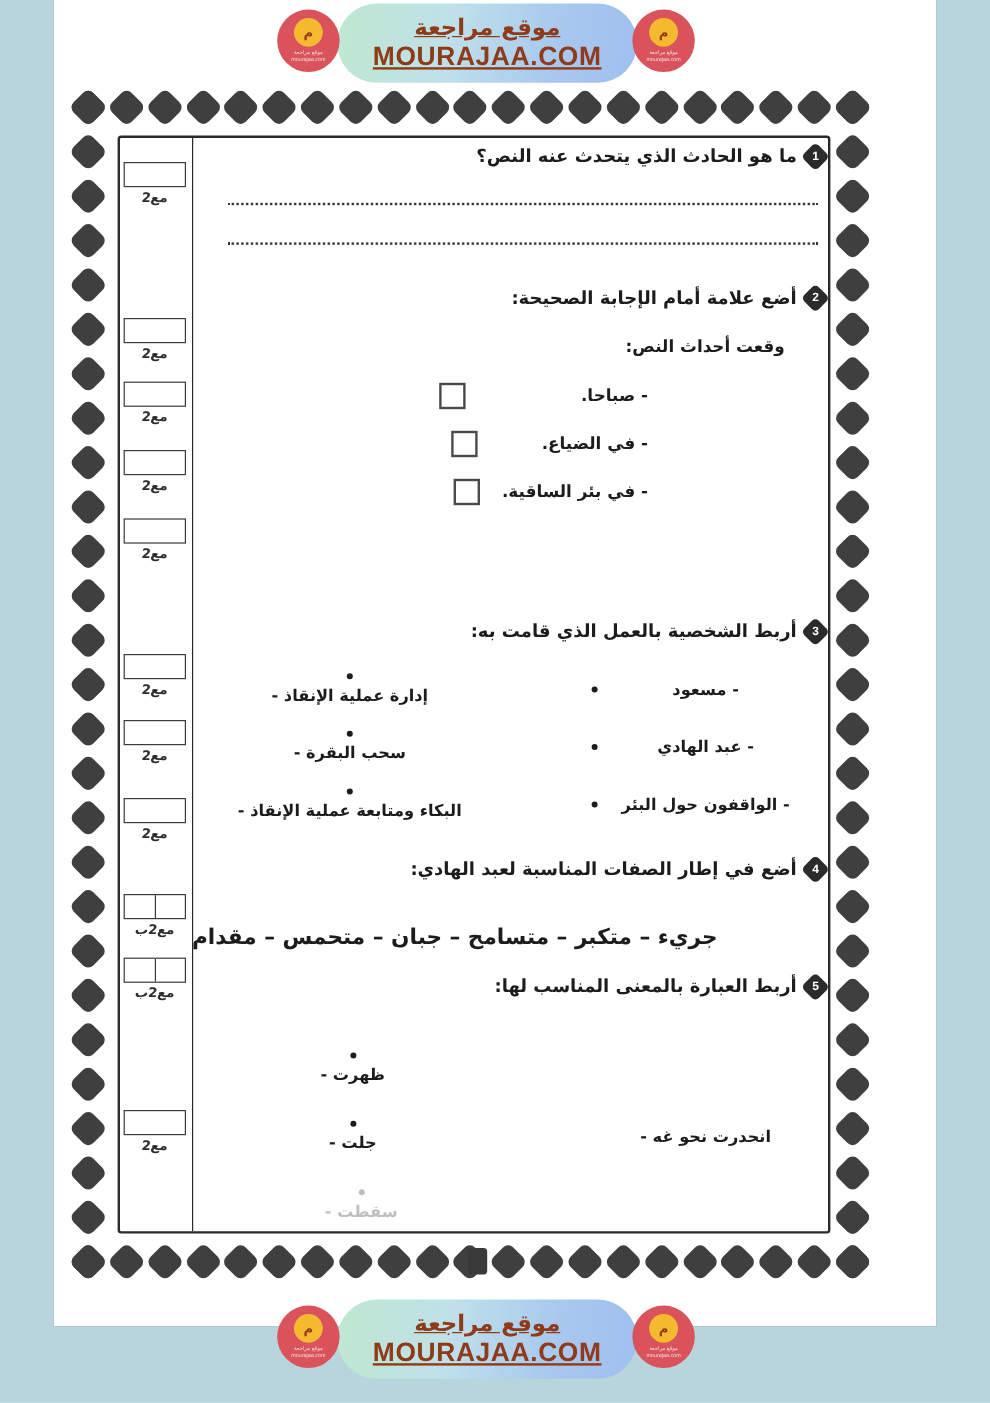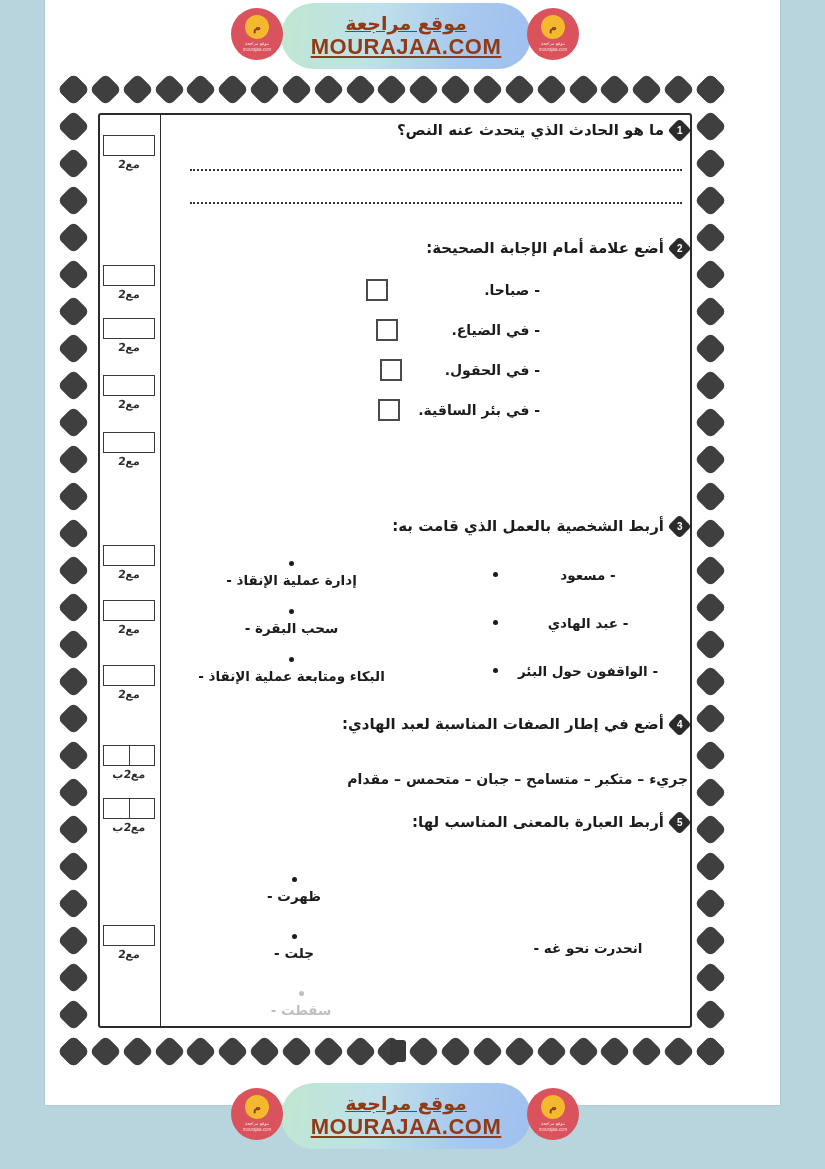--- a/index.html
+++ b/index.html
@@ -307,24 +307,24 @@
     gap: 6px;
   }
   .dot {
     width: 5px;
     height: 5px;
     border-radius: 50%;
     background: #1c1c1c;
     flex: none;
   }
   .adj-list {
-    font-size: 14px;
-    font-weight: bold;
-    direction: rtl;
-    text-align: right;
+    font-size: 18px;
+    font-weight: bold;
+    direction: rtl;
+    text-align: left;
     width: 100%;
     font-family: "DejaVu Sans", sans-serif;
   }
   .faded { opacity: 0.28; }
 
   
   .bottom-mark {
     position: absolute;
     left: 390px;
     top: 1040px;
@@ -517,31 +517,28 @@
     <div class="dotted-line" style="margin-top:31px;"></div>
   </div>
 
   <div class="q-block" style="top:126px;">
     <div class="q-head">
       <span class="q-num">
           <span>2</span>
         </span>
       <span class="q-text">أضع علامة أمام الإجابة الصحيحة:</span>
     </div>
+    <div class="sub-prompt" style="margin-top:24px;">وقعت أحداث النص:</div>
 
     <div class="opt-row" style="margin-top:22px;gap:32px;">
       <span class="opt-label">- صباحا.</span>
       <span class="opt-box"></span>
     </div>
     <div class="opt-row" style="margin-top:18px;gap:22px;">
       <span class="opt-label">- في الضياع.</span>
-      <span class="opt-box"></span>
-    </div>
-    <div class="opt-row" style="margin-top:18px;">
-      <span class="opt-label">- في الحقول.</span>
       <span class="opt-box"></span>
     </div>
     <div class="opt-row" style="margin-top:18px;">
       <span class="opt-label">- في بئر الساقية.</span>
       <span class="opt-box"></span>
     </div>
   </div>
 
   <div class="q-block" style="top:404px;">
     <div class="q-head">

